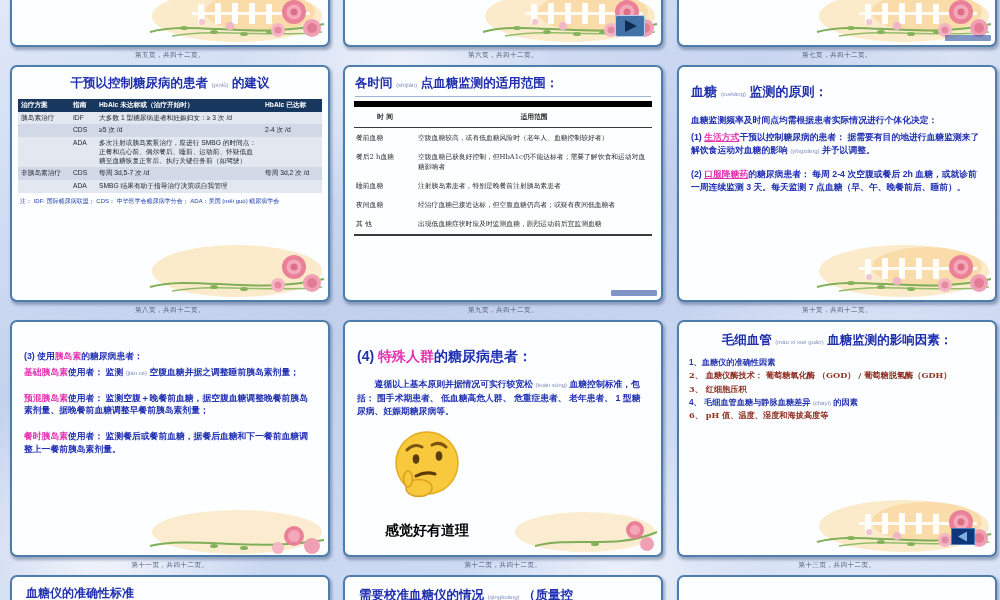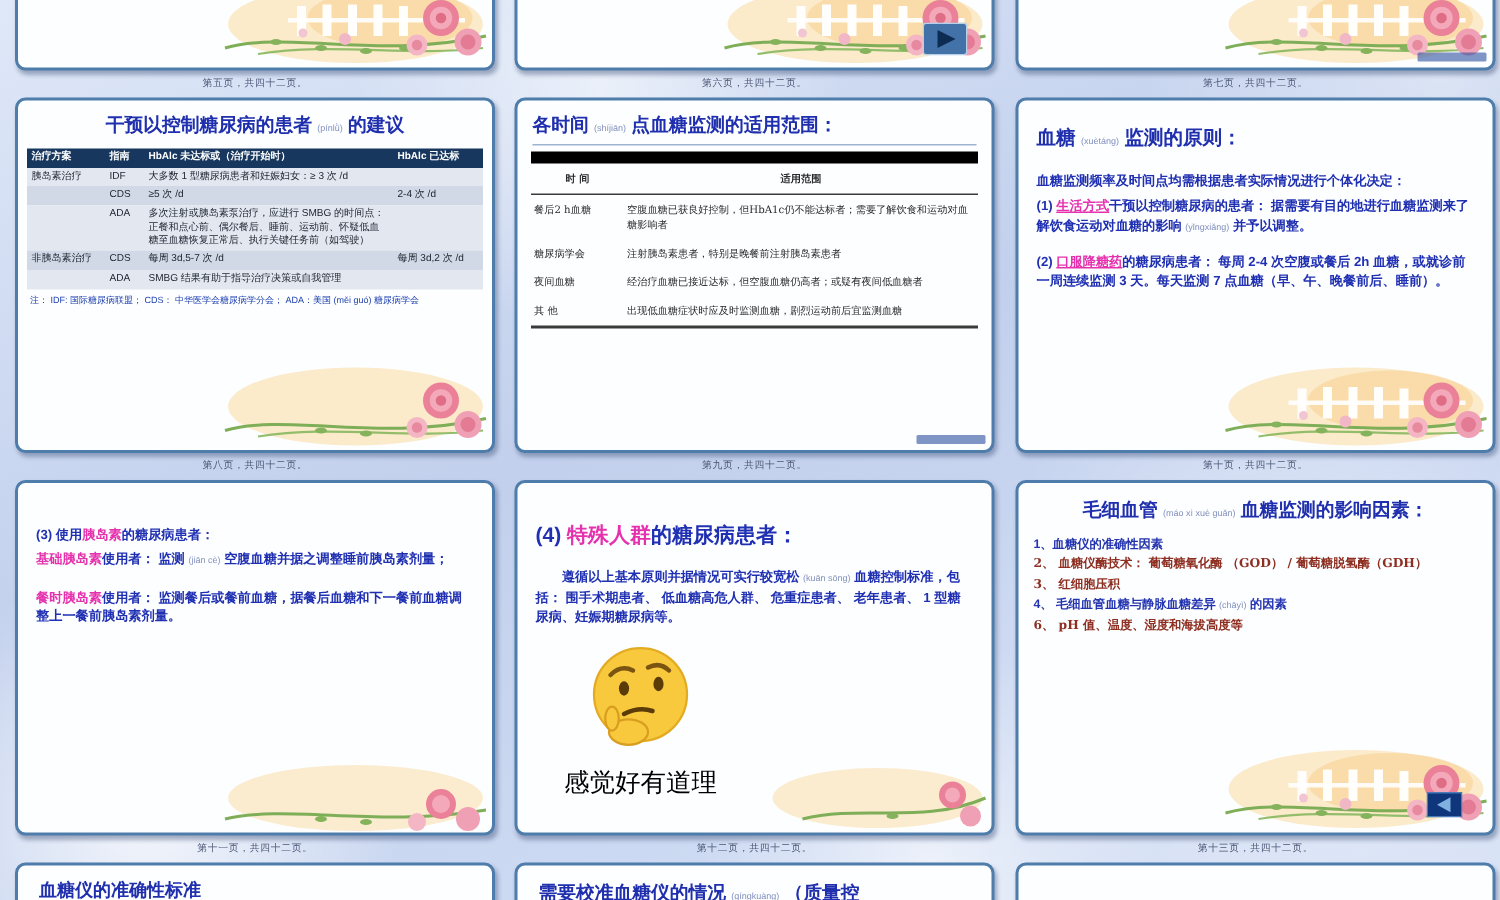--- a/index.html
+++ b/index.html
@@ -32,21 +32,21 @@
   .tblA{width:304px;margin:7px auto 0;border-collapse:collapse;table-layout:fixed;font-size:6.7px;line-height:1.3;color:#1c2430;}
   .tblA th{background:#17375e;color:#fff;padding:2px 3px;text-align:left;}
   .tblA td{padding:2px 3px;vertical-align:top;}
   .tblA tr.ra td{background:#e3e7ef;}
   .tblA tr.rb td{background:#d2d9e6;}
   .noteA{margin:4px 8px 0;font-size:6px;color:#1c3fae;line-height:1.4;}
 
   
   .sB .title{font-size:12.5px;margin:8px 10px 0;padding-bottom:4px;border-bottom:1px solid #9db3d2;}
   .tblB{width:298px;margin:4px auto 0;border-collapse:collapse;font-family:"DejaVu Serif",serif;font-size:6.8px;color:#2a2a2a;}
-  .tblB th{border-top:8px solid #000000;border-bottom:1px solid #3a3a3a;padding:5px 2px;text-align:center;}
+  .tblB th{border-top:6px solid #000000;border-bottom:1px solid #3a3a3a;padding:5px 2px;text-align:center;}
   .tblB th:first-child{width:58px;}
   .tblB td{padding:4.5px 2px;vertical-align:top;line-height:1.5;}
   .tblB td:first-child{white-space:nowrap;}
   .tblB tr.last td{border-bottom:2px solid #3a3a3a;}
   .watermark{position:absolute;right:4px;bottom:4px;width:46px;height:6px;background:#2b4fa0;opacity:.6;border-radius:1px;z-index:2;}
 
   
   .sC .title{font-size:13px;margin:16px 12px 0;}
   .sC p{margin:0 12px;color:#2030b2;font-weight:bold;font-size:8.8px;line-height:1.42;}
   .sC .intro{margin-top:13px;}
@@ -59,21 +59,21 @@
   .sD p{margin:0 12px;color:#2030b2;font-weight:bold;font-size:8.8px;line-height:1.45;}
   .sD .h{margin-top:28px;}
   .sD .p1{margin-top:3px;}
   .sD .p2{margin-top:13px;}
   .sD .p3{margin-top:13px;}
 
   
   .sE .h{margin:26px 12px 0;color:#2030b2;font-weight:bold;font-size:14px;}
   .sE .p{margin:12px 12px 0;color:#2030b2;font-weight:bold;font-size:8.8px;line-height:1.55;text-indent:2em;}
   .emojiWrap{position:absolute;left:22px;top:106px;width:120px;text-align:center;z-index:2;}
-  .emojiCap{margin-top:1px;font-size:17px;font-weight:normal;color:#000;}
+  .emojiCap{margin-top:14px;font-size:14px;font-weight:bold;color:#000;}
 
   
   .sF .title{text-align:center;font-size:12.5px;margin:9px 20px 0;line-height:1.45;}
   .listF{margin:7px 10px 0;}
   .listF div{font-size:8.2px;line-height:1.62;font-weight:bold;}
   .itemBlue{color:#2434b0;}
   .itemMaroon{color:#8e2f22;font-family:"DejaVu Serif",serif;}
 
   
   .sG .title{font-size:12px;margin:8px 14px 0;}
@@ -267,25 +267,29 @@
         </div>
         <table class="tblB">
           <thead>
             <tr>
               <th>时 间</th>
               <th>适用范围</th>
             </tr>
           </thead>
           <tbody>
             <tr>
+              <td>餐前血糖</td>
+              <td>空腹血糖较高，或有低血糖风险时（老年人、血糖控制较好者）</td>
+            </tr>
+            <tr>
               <td>餐后2 h血糖</td>
               <td>空腹血糖已获良好控制，但HbA1c仍不能达标者；需要了解饮食和运动对血糖影响者</td>
             </tr>
             <tr>
-              <td>糖尿病学会</td>
+              <td>睡前血糖</td>
               <td>注射胰岛素患者，特别是晚餐前注射胰岛素患者</td>
             </tr>
             <tr>
               <td>夜间血糖</td>
               <td>经治疗血糖已接近达标，但空腹血糖仍高者；或疑有夜间低血糖者</td>
             </tr>
             <tr class="last">
               <td>其 他</td>
               <td>出现低血糖症状时应及时监测血糖，剧烈运动前后宜监测血糖</td>
             </tr>
@@ -350,20 +354,23 @@
           <circle cx="152" cy="44" r="6" fill="#f3a9ba"></circle>
         <circle cx="170" cy="54" r="8" fill="#f0a0b4"></circle>
           <circle cx="136" cy="56" r="6" fill="#f4b6c4"></circle>
       </svg>
       <div class="content">
         <p class="h">
           <span>(3) 使用</span><span class="mag">胰岛素</span><span>的糖尿病患者：</span>
         </p>
         <p class="p1">
           <span class="mag">基础胰岛素</span><span>使用者： 监测 </span><span class="pin">(jiān cè)</span><span> 空腹血糖并据之调整睡前胰岛素剂量；</span>
+        </p>
+        <p class="p2">
+          <span class="mag">预混胰岛素</span><span>使用者： 监测空腹＋晚餐前血糖，据空腹血糖调整晚餐前胰岛素剂量、据晚餐前血糖调整早餐前胰岛素剂量；</span>
         </p>
         <p class="p3">
           <span class="mag">餐时胰岛素</span><span>使用者： 监测餐后或餐前血糖，据餐后血糖和下一餐前血糖调整上一餐前胰岛素剂量。</span>
         </p>
       </div>
     </div>
     <div class="caption">第十一页，共四十二页。</div>
   </div>
 
   <div class="cell" style="left:333px;top:510px">

